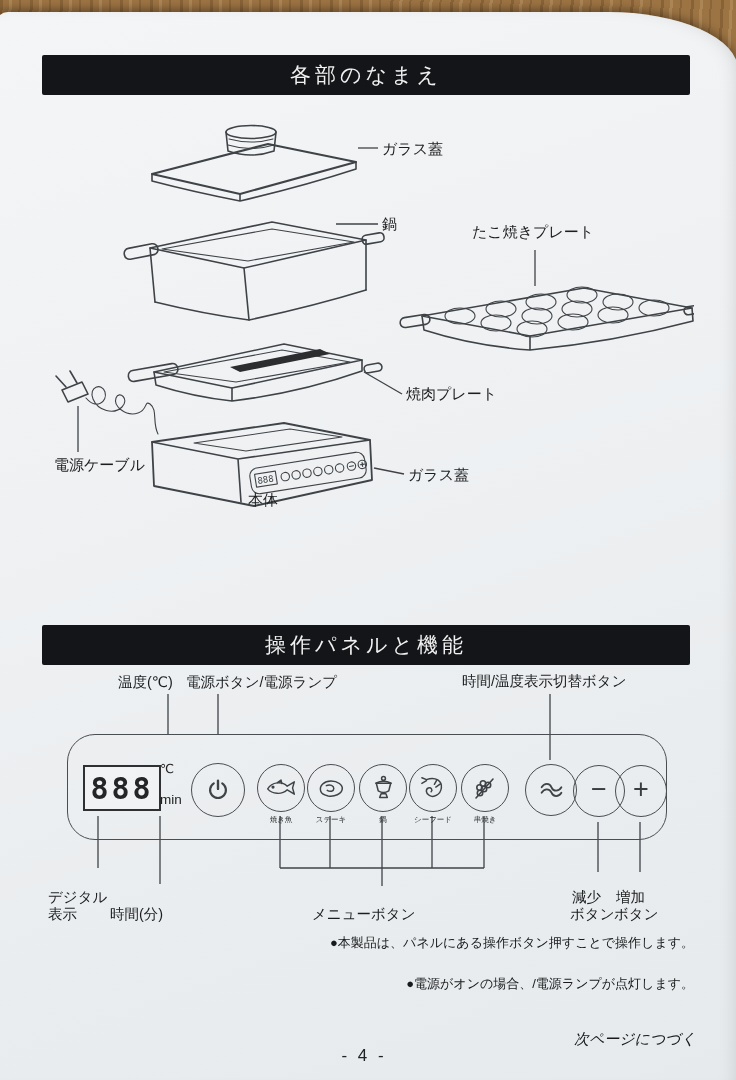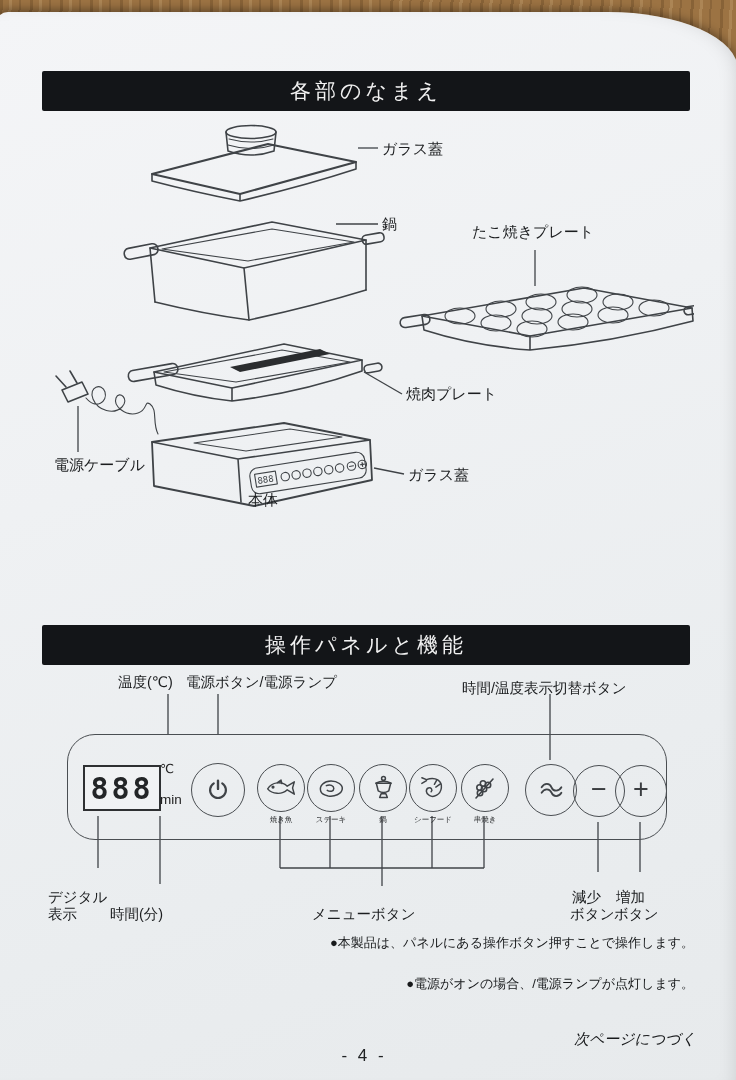--- a/index.html
+++ b/index.html
@@ -18,21 +18,21 @@
     position:absolute;left:-4px;right:-2px;top:12px;bottom:-6px;
     background:linear-gradient(160deg,#f4f5f7 0%,#eff1f3 38%,#eaedef 72%,#e7eaec 100%);
     border-top-right-radius:130px 58px;border-top-left-radius:12px;
     box-shadow:0 -3px 8px rgba(0,0,0,.35), inset -10px 0 22px -14px rgba(0,0,0,.22);
   }
   .bar{
     position:absolute;left:46px;width:648px;height:40px;background:#131518;
     color:#f1f1f1;display:flex;align-items:center;justify-content:center;
     font-size:21px;letter-spacing:4px;border-radius:2px;
   }
-  .bar-1{top:43px;margin-top:16px;}
+  .bar-1{top:43px;}
   .bar-2{top:613px;}
   .parts{position:absolute;left:48px;top:98px;width:650px;height:510px;}
   .parts svg{position:absolute;left:0;top:0;}
   .plabel{position:absolute;font-size:15px;white-space:nowrap;color:#1b1d1f;}
   .panelsec{position:absolute;left:48px;top:658px;width:650px;height:252px;}
   .panelsec svg.leads{position:absolute;left:0;top:0;}
   .tlabel,.blabel{position:absolute;font-size:14.5px;white-space:nowrap;color:#1b1d1f;}
   .blabel{text-align:left;margin-top:16px;}
   .cpanel{
     position:absolute;left:23px;top:64px;width:600px;height:106px;
@@ -181,21 +181,21 @@
         <path d="M236,146 V198 M286,146 V198 M338,146 V198 M388,146 V198 M440,146 V198"></path>
         <path d="M236,198 H440"></path>
         <path d="M338,198 V216"></path>
         <path d="M554,152 V202"></path>
         <path d="M596,152 V202"></path>
       </g>
     </svg>
 
     <div class="tlabel" style="left:74px;top:3px">温度(℃)</div>
     <div class="tlabel" style="left:142px;top:3px">電源ボタン/電源ランプ</div>
-    <div class="tlabel" style="left:418px;top:9px">時間/温度表示切替ボタン</div>
+    <div class="tlabel" style="left:418px;top:2px">時間/温度表示切替ボタン</div>
 
     <div class="cpanel">
       <div class="display">888</div>
       <div class="unit-c">℃</div>
       <div class="unit-min">min</div>
 
       <div class="cbtn big" style="left:123px">
         <svg width="26" height="26" viewBox="0 0 24 24" class="art">
           <path d="M12 3.5 V11" stroke-width="2.2"></path>
           <path d="M8.1 5.9 a7.3 7.3 0 1 0 7.8 0" stroke-width="2"></path>

